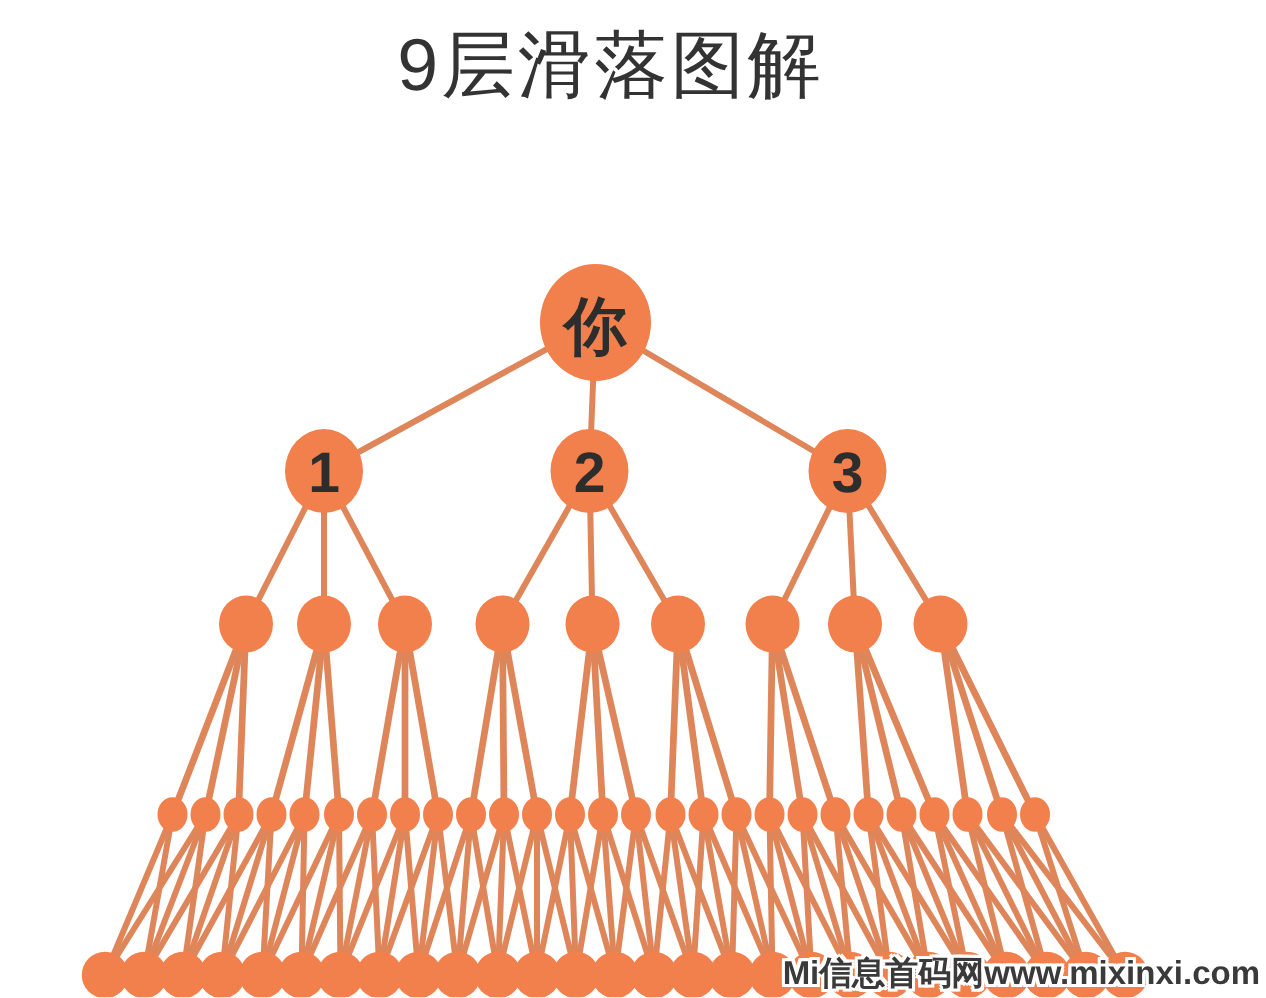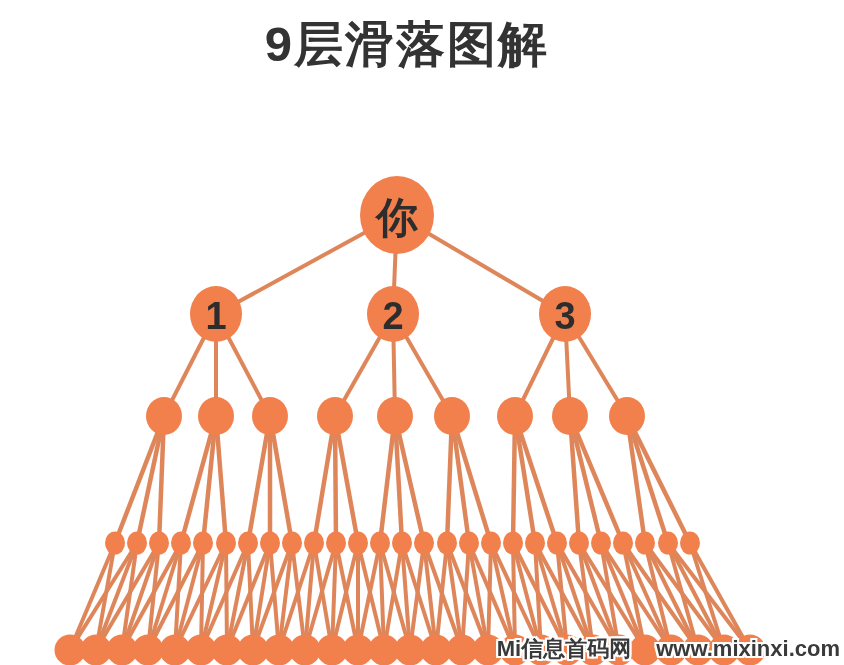--- a/index.html
+++ b/index.html
@@ -5,37 +5,37 @@
   html,body{margin:0;padding:0;}
   body{
     width:844px;height:665px;position:relative;overflow:hidden;
     background:#ffffff;
     font-family:"Liberation Sans", sans-serif;
   }
   .page-title{
     margin:16px 30px 0 0;
     text-align:center;
     font-size:49px;
-    font-weight:700;
+    font-weight:400;
     letter-spacing:2px;
     color:#333333;
     line-height:1.15;
   }
   .tree-svg{
     position:absolute;left:0;top:0;width:844px;height:665px;
   }
   .watermark{
     position:absolute;right:4px;bottom:1px;z-index:5;
     font-size:22px;font-weight:bold;color:#3a3a3a;
     white-space:nowrap;
     text-shadow:
       -2px -2px 0 #fff, 2px -2px 0 #fff, -2px 2px 0 #fff, 2px 2px 0 #fff,
       0 -2px 0 #fff, 0 2px 0 #fff, -2px 0 0 #fff, 2px 0 0 #fff;
   }
-  .watermark .wm-url{margin-left:25px;}
+  .watermark .wm-url{margin-left:0;}
 </style>
 </head>
 <body>
 
 <h1 class="page-title">9层滑落图解</h1>
 
 <svg class="tree-svg" viewBox="0 0 844 665" xmlns="http://www.w3.org/2000/svg">
     <line x1="397" y1="215" x2="216" y2="314" stroke="#DE865A" stroke-width="4"></line>
     <line x1="397" y1="215" x2="393" y2="314" stroke="#DE865A" stroke-width="4"></line>
     <line x1="397" y1="215" x2="565" y2="314" stroke="#DE865A" stroke-width="4"></line>

